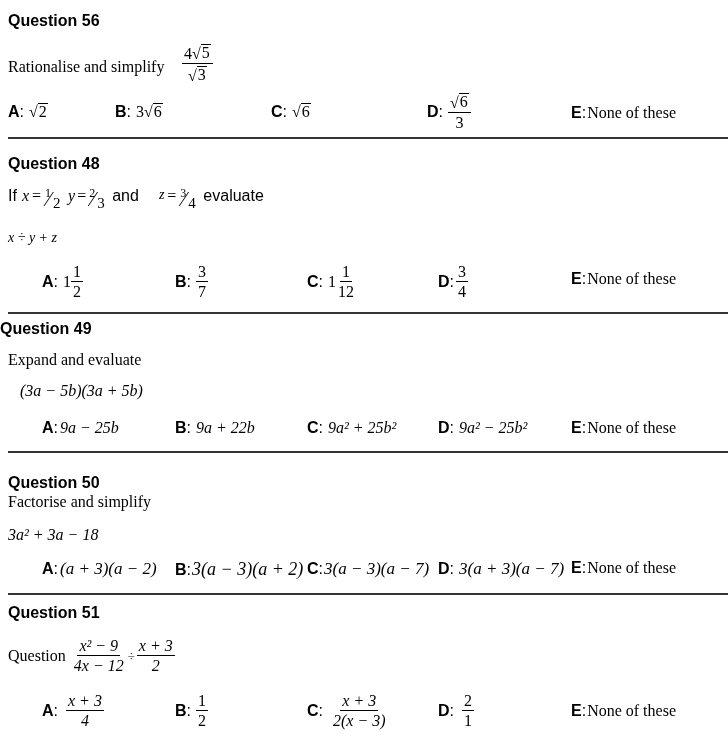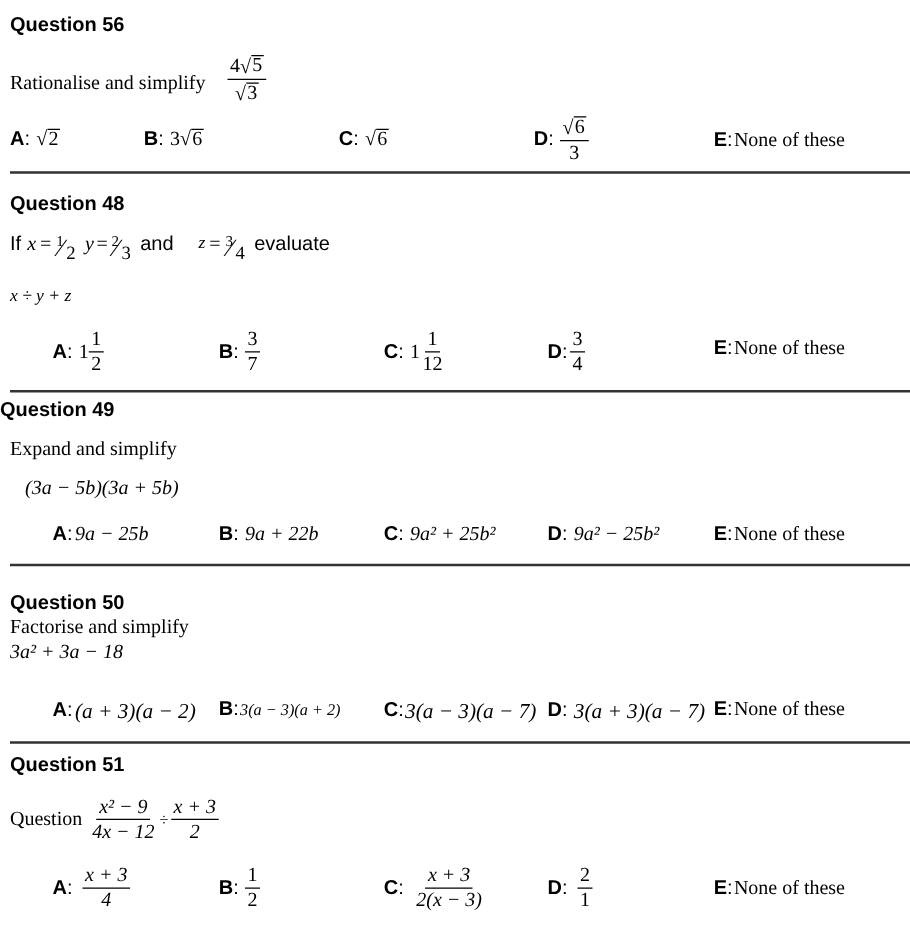--- a/index.html
+++ b/index.html
@@ -161,21 +161,21 @@
   <div class="abs opt" style="left:571px; top:270px;">
     <span class="lbl">E</span>
       <span class="colon">:</span>
     <span class="math" style="margin-left:-4px">None of these</span>
   </div>
 </div>
 <div class="rule" style="top:312px;"></div>
 
 <div>
   <div class="abs qtitle" style="left:0; top:320px;">Question 49</div>
-  <div class="abs prompt" style="left:8px; top:351px;">Expand and simplify</div>
+  <div class="abs prompt" style="left:8px; top:351px;">Expand and evaluate</div>
   <div class="abs math mi" style="left:20px; top:382px;">(3a − 5b)(3a + 5b)</div>
 
   <div class="abs opt" style="left:42px; top:419px;">
     <span class="lbl">A</span>
       <span class="colon" style="margin-right:2px">:</span>
     <span class="math mi">9a − 25b</span>
   </div>
   <div class="abs opt" style="left:175px; top:419px;">
     <span class="lbl">B</span>
       <span class="colon">:</span>
@@ -195,31 +195,31 @@
     <span class="lbl">E</span>
       <span class="colon">:</span>
     <span class="math" style="margin-left:-4px">None of these</span>
   </div>
 </div>
 <div class="rule" style="top:451px;"></div>
 
 <div>
   <div class="abs qtitle" style="left:8px; top:474px;text-align:center;">Question 50</div>
   <div class="abs prompt" style="left:8px; top:493px;">Factorise and simplify</div>
-  <div class="abs math mi" style="left:8px; top:513px;font-family:Liberation Serif, serif;">3a² + 3a − 18</div>
+  <div class="abs math mi" style="left:8px; top:526px;font-family:Liberation Serif, serif;">3a² + 3a − 18</div>
 
   <div class="abs opt" style="left:42px; top:559px;">
     <span class="lbl">A</span>
       <span class="colon" style="margin-right:2px">:</span>
     <span class="math mi" style="font-size:17px">(a + 3)(a − 2)</span>
   </div>
   <div class="abs opt" style="left:175px; top:559px;">
     <span class="lbl">B</span>
       <span class="colon" style="margin-right:1px">:</span>
-    <span class="math mi" style="font-size:13px">3(a − 3)(a + 2)</span>
+    <span class="math mi" style="font-size:18px">3(a − 3)(a + 2)</span>
   </div>
   <div class="abs opt" style="left:307px; top:559px;">
     <span class="lbl">C</span>
       <span class="colon" style="margin-right:1px">:</span>
     <span class="math mi" style="font-size:17px">3(a − 3)(a − 7)</span>
   </div>
   <div class="abs opt" style="left:438px; top:559px;">
     <span class="lbl">D</span>
       <span class="colon">:</span>
     <span class="math mi" style="font-size:17px">3(a + 3)(a − 7)</span>

